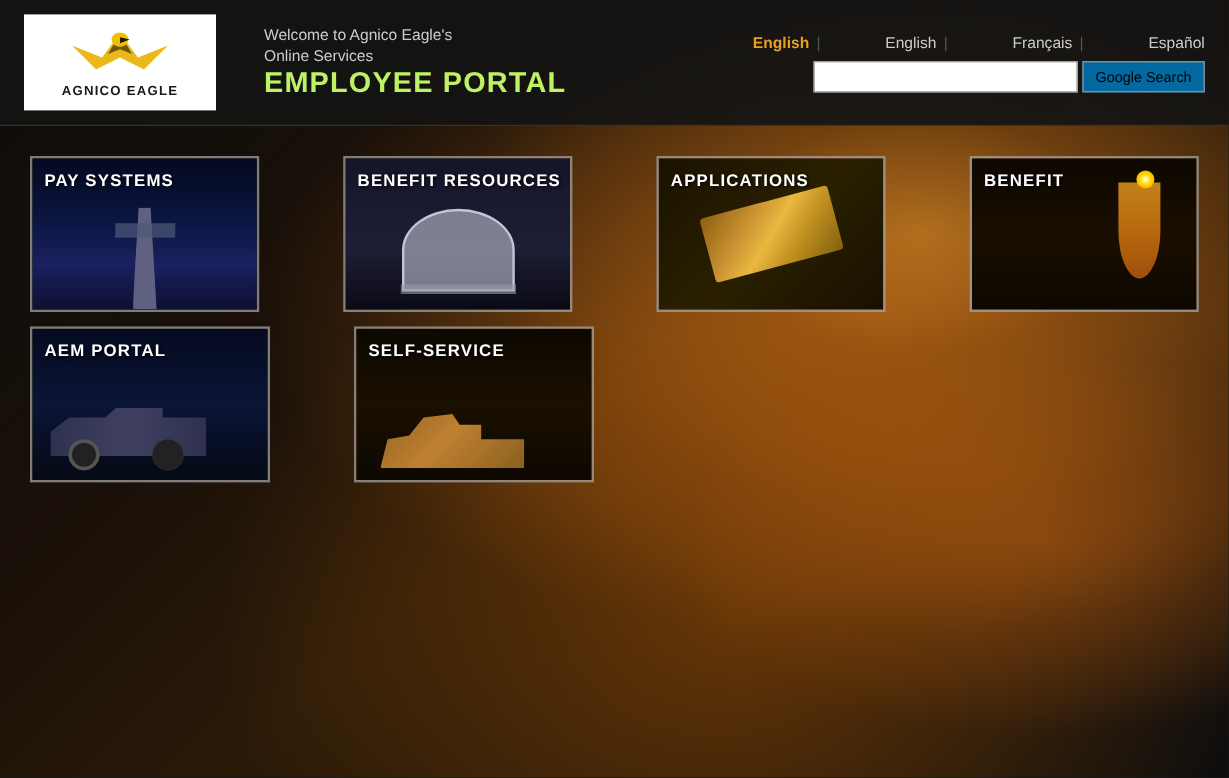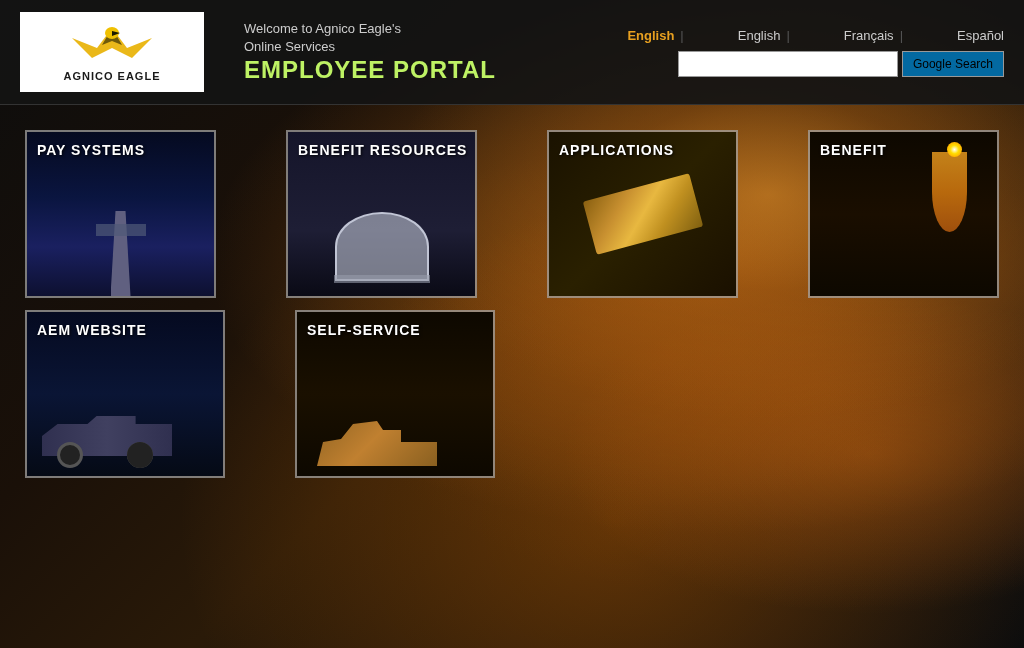--- a/index.html
+++ b/index.html
@@ -49,21 +49,21 @@
     }
 
     .logo-area {
       display: flex;
       align-items: center;
       margin-right: 20px;
       flex-shrink: 0;
     }
 
     .logo-box {
-      width: 184px;
+      width: 160px;
       height: 80px;
       background: #fff;
       display: flex;
       flex-direction: column;
       align-items: center;
       justify-content: center;
       padding: 5px;
     }
 
     
@@ -152,21 +152,21 @@
       background: #0369a1;
       border: 1px solid #999;
       font-size: 12px;
       cursor: pointer;
       white-space: nowrap;
     }
 
     .portal-card {
       position: relative;
       width: 200px;
-      height: 168px;
+      height: 130px;
       border: 2px solid rgba(200, 200, 200, 0.6);
       cursor: pointer;
       overflow: hidden;
       background: rgba(0,0,0,0.3);
     }
 
     .card-label {
       position: absolute;
       top: 10px;
       left: 10px;
@@ -382,21 +382,21 @@
       <div class="card-thumb thumb-webmail"></div>
       <div class="card-label">BENEFIT</div>
     </div>
 
   </div>
 
   <div class="cards-row">
 
     <div class="portal-card">
       <div class="card-thumb thumb-aem"></div>
-      <div class="card-label">AEM WEBSITE</div>
+      <div class="card-label">AEM PORTAL</div>
     </div>
 
     <div class="portal-card">
       <div class="card-thumb thumb-selfservice"></div>
       <div class="card-label">SELF-SERVICE</div>
     </div>
 
   </div>
 </div>
 

